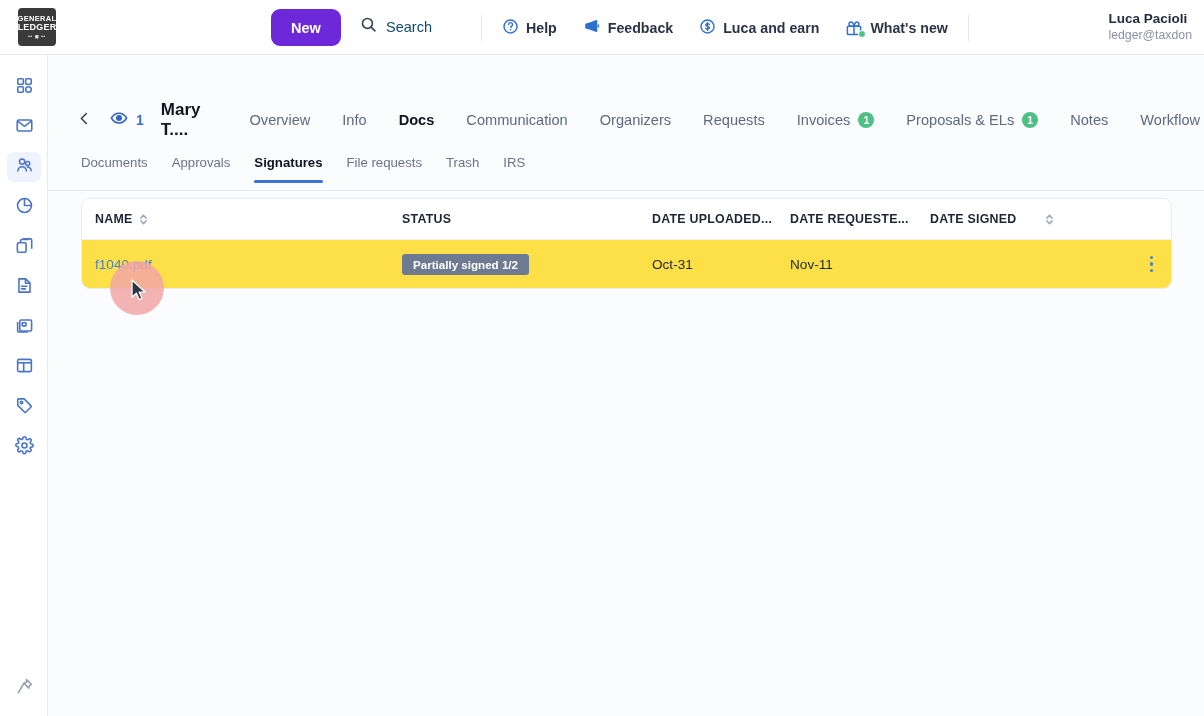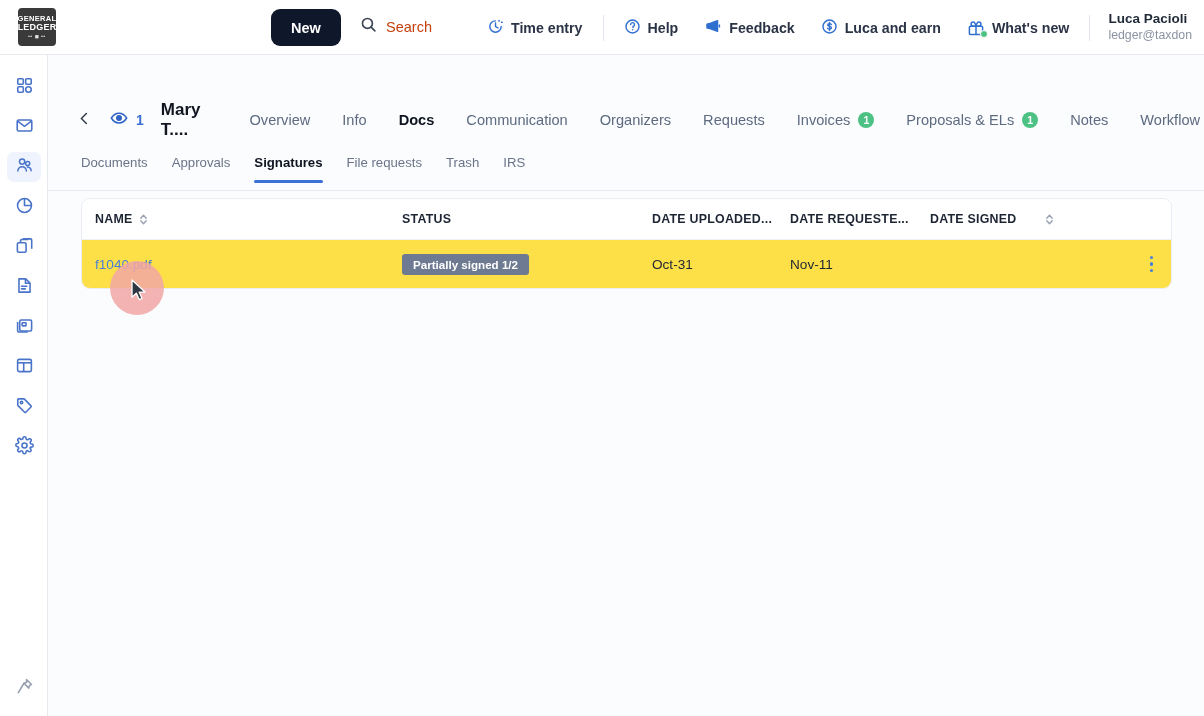--- a/index.html
+++ b/index.html
@@ -30,32 +30,32 @@
     color: #ffffff; line-height: 1;
     border: 2px solid #3a3a3a;
   }
   .logo .l1 { font-size: 7.5px; font-weight: bold; letter-spacing: .3px; }
   .logo .l2 { font-size: 9px; font-weight: bold; letter-spacing: .2px; margin-top:1px; }
   .logo .l3 { font-size: 5px; margin-top: 2px; opacity: .85; letter-spacing:.5px;}
 
   .new-btn {
     position: absolute; left: 271px; top: 9px;
     width: 70px; height: 37px; border-radius: 9px;
-    background: #0f172a; color: #ffffff;
+    background: #6d28d9; color: #ffffff;
     font-size: 14.5px; font-weight: bold;
     display: flex; align-items: center; justify-content: center;
     border: none; cursor: pointer;
     font-family: "Liberation Sans", sans-serif;
   }
 
   .search-box {
     position: absolute; left: 360px; top: 16px;
     display: flex; align-items: center; gap: 9px; cursor: pointer;
   }
-  .search-box .ph { color: #c2410c; font-size: 14.5px; }
+  .search-box .ph { color: #0c4a6e; font-size: 14.5px; }
 
   .nav-items {
     position: absolute; left: 474px; top: 0; height: 55px;
     display: flex; align-items: center; gap: 0;
   }
   .nav-item {
     display: flex; align-items: center; gap: 7px;
     color: #2b3446; font-size: 14.2px; font-weight: bold;
     cursor: pointer; padding: 0 13px; height: 55px;
   }
@@ -238,31 +238,20 @@
       <svg width="17" height="17" viewBox="0 0 24 24" fill="none" stroke="#3c4453" stroke-width="2.3" stroke-linecap="round">
         <circle cx="10.5" cy="10.5" r="7"></circle>
           <line x1="16" y1="16" x2="21" y2="21"></line>
       </svg>
     </span>
     <span class="ph">Search</span>
   </div>
 
   <div class="nav-items">
 
-    <div class="nav-item">
-      <span>
-        <svg width="17" height="17" viewBox="0 0 24 24" fill="none" stroke="#2f6fd0" stroke-width="2" stroke-linecap="round">
-          <path d="M20 12a8 8 0 1 1-8-8"></path>
-            <path d="M12 7v5l3.5 2"></path>
-          <line x1="17" y1="3.5" x2="17" y2="4.5"></line>
-            <line x1="20.5" y1="6" x2="21.5" y2="6"></line>
-        </svg>
-      </span>
-      <span>Time entry</span>
-    </div>
 
     <div class="vdiv"></div>
 
     <div class="nav-item">
       <span>
         <svg width="17" height="17" viewBox="0 0 24 24" fill="none" stroke="#2f6fd0" stroke-width="2">
           <circle cx="12" cy="12" r="9.2"></circle>
           <path d="M9.4 9.2a2.7 2.7 0 1 1 3.3 2.7v1.6" stroke-linecap="round"></path>
           <circle cx="12.2" cy="16.6" r="1.1" fill="#2f6fd0" stroke="none"></circle>
         </svg>

